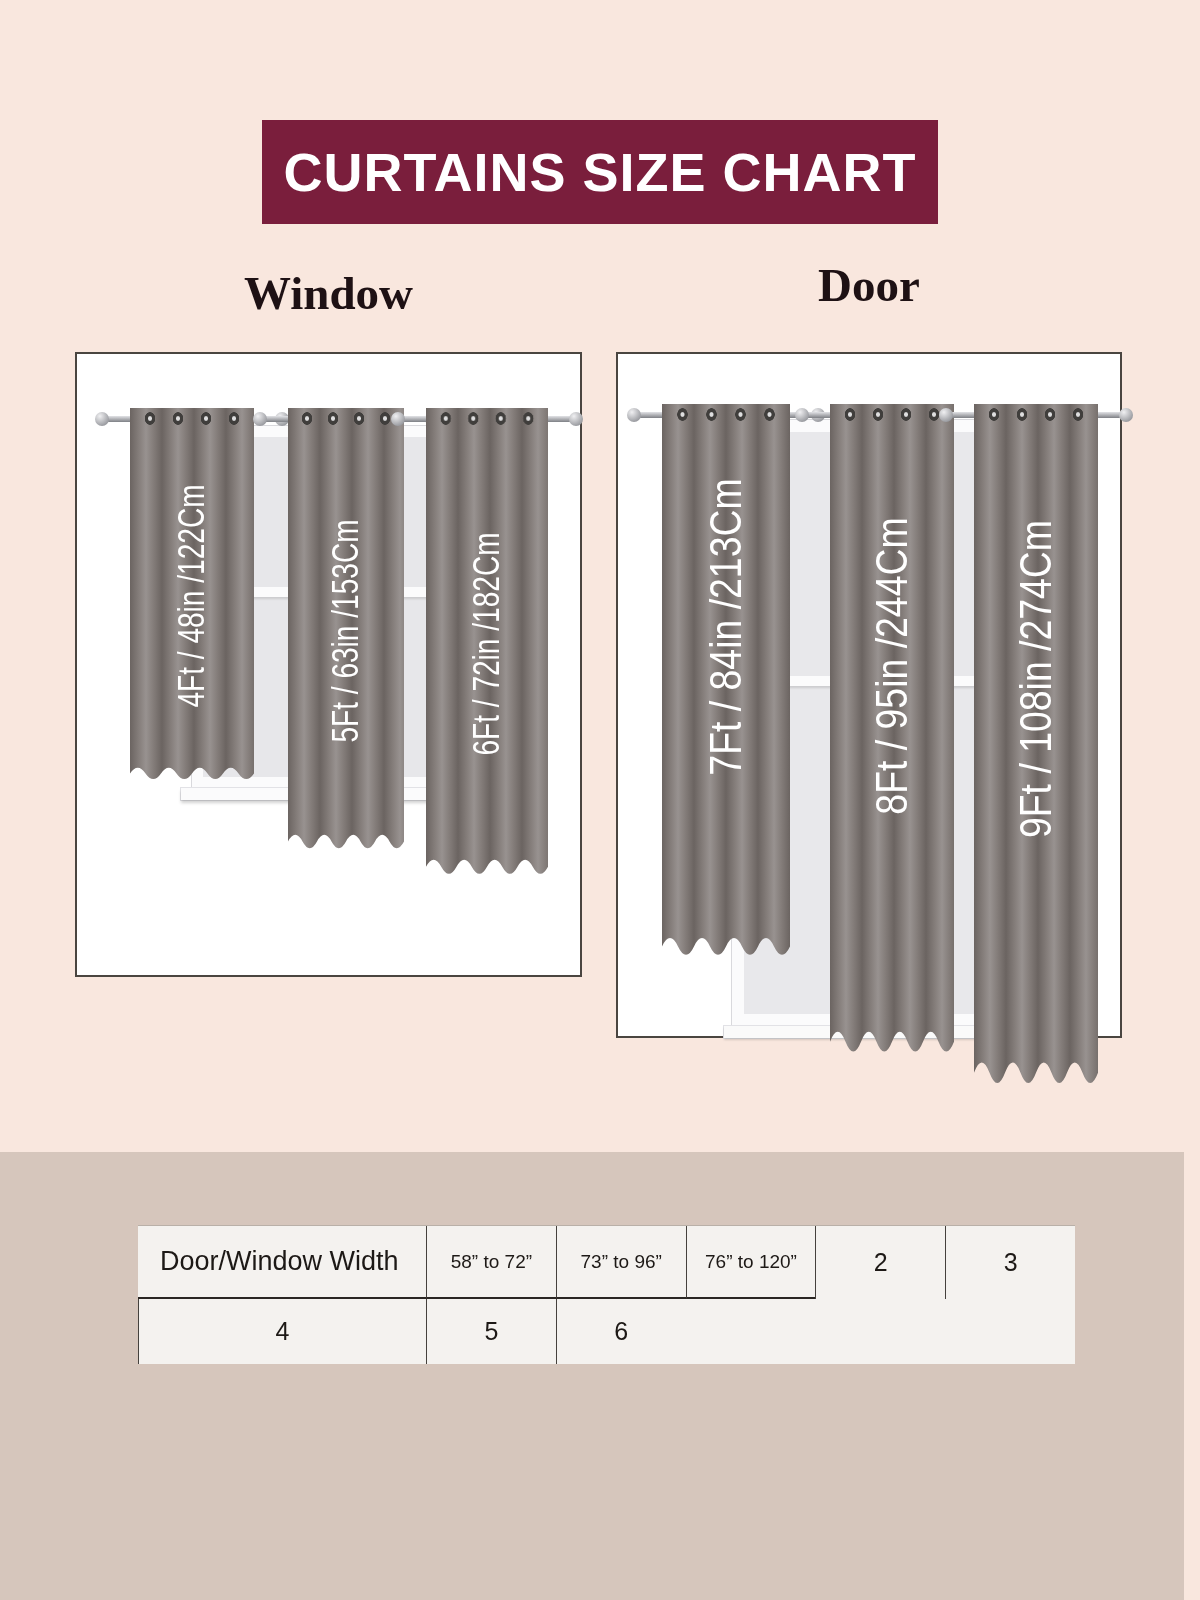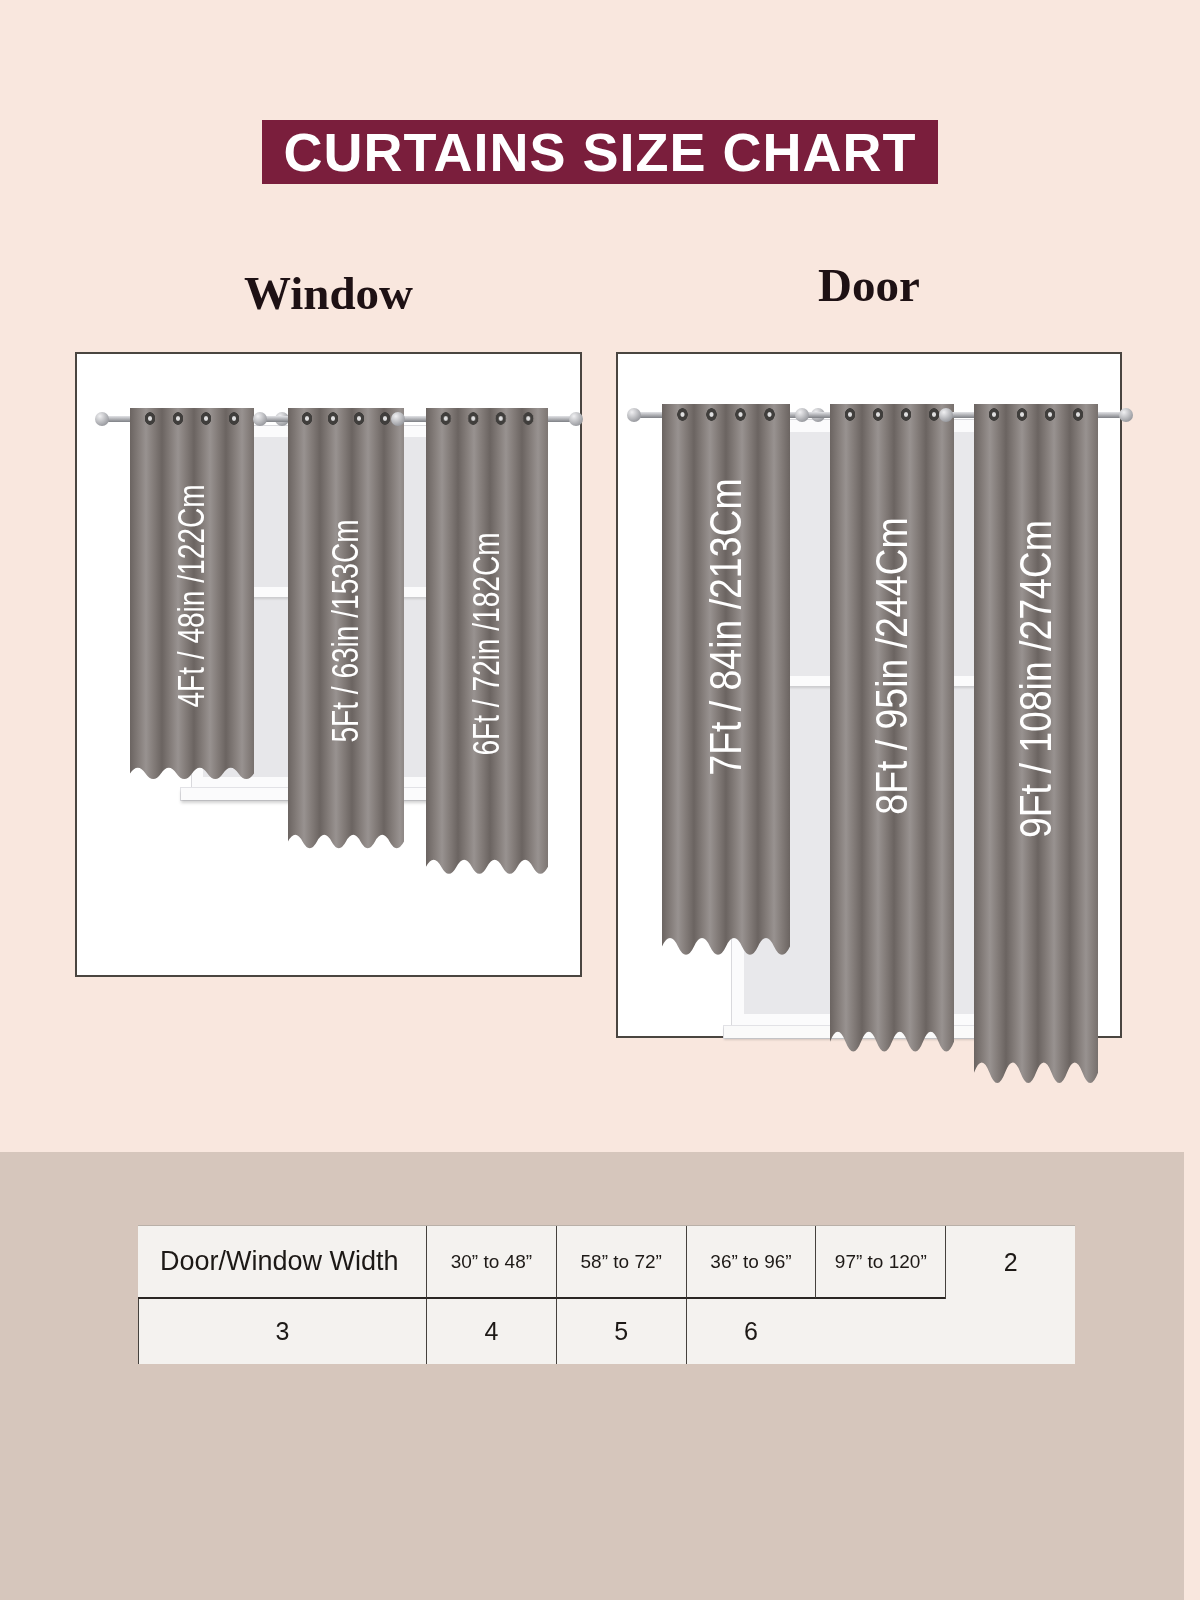--- a/index.html
+++ b/index.html
@@ -1,20 +1,20 @@
 <!DOCTYPE html>
 <html><head>
 <meta charset="utf-8">
 <style>
   html,body{margin:0;padding:0;}
   body{font-family:"Liberation Sans",sans-serif;}
   .page{position:relative;width:1200px;height:1600px;background:#f9e7de;overflow:hidden;}
 
   
-  .banner{position:absolute;left:262px;top:120px;width:676px;height:64px;background:#7a1e3c;
+  .banner{position:absolute;left:262px;top:120px;width:676px;height:104px;background:#7a1e3c;
           display:flex;align-items:center;justify-content:center;}
   .banner span{color:#ffffff;font-size:54px;font-weight:700;letter-spacing:1px;white-space:nowrap;}
 
   
   .heading{position:absolute;font-family:"Liberation Serif",serif;font-weight:700;
            font-size:47px;color:#1e1114;text-align:center;}
   .heading.window{left:75px;top:266px;width:507px;}
   .heading.door{left:616px;top:258px;width:506px;}
 
   
@@ -168,24 +168,23 @@
       <div class="fabric">
         <div class="grommets"></div>
         <span class="curtain-label">9Ft / 108in /274Cm</span>
       </div>
     </div>
   </div>
 
   <div class="band">
     <div class="size-table" style="position:absolute;left:138px;top:73px;">
       <div class="cell rowhead r1 th1">Door/Window Width</div>
-      <div class="cell r1 range">30” to 48”</div>
       <div class="cell r1 range">58” to 72”</div>
-      <div class="cell r1 range">36” to 96”</div>
-      <div class="cell r1 range">97” to 120”</div>
+      <div class="cell r1 range">73” to 96”</div>
+      <div class="cell r1 range">76” to 120”</div>
 
       <div class="cell num">2</div>
       <div class="cell num">3</div>
       <div class="cell num">4</div>
       <div class="cell num">5</div>
       <div class="cell num">6</div>
     </div>
   </div>
 
 </div>

